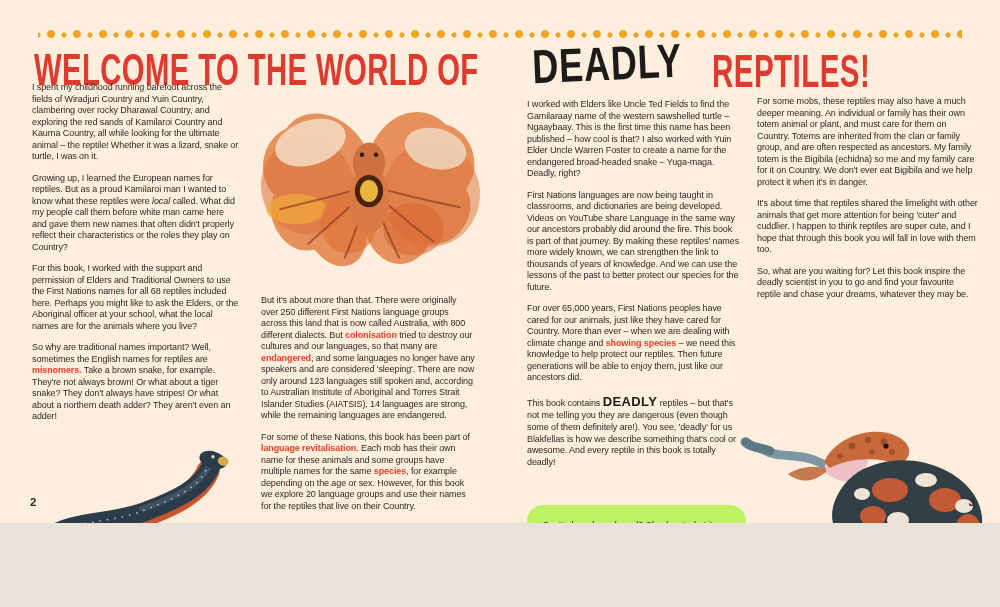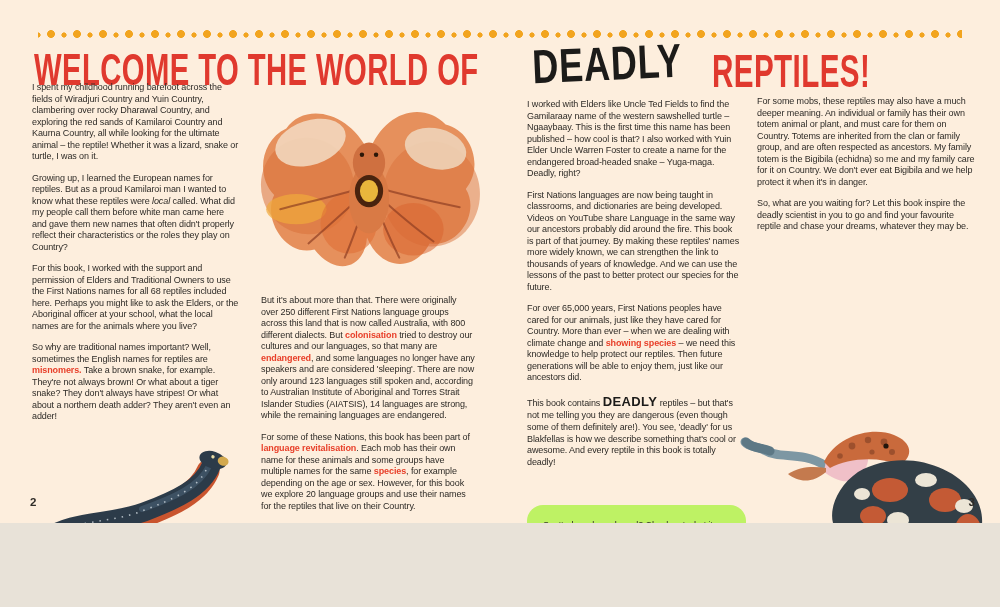--- a/index.html
+++ b/index.html
@@ -142,20 +142,21 @@
     <div class="title-deadly">DEADLY</div>
     <div class="title-reptiles">REPTILES!</div>
     <div class="col" id="rcol1">
         <p>I worked with Elders like Uncle Ted Fields to find the Gamilaraay name of the western sawshelled turtle – Ngaaybaay. This is the first time this name has been published – how cool is that? I also worked with Yuin Elder Uncle Warren Foster to create a name for the endangered broad-headed snake – Yuga-maga. Deadly, right?</p>
         <p>First Nations languages are now being taught in classrooms, and dictionaries are being developed. Videos on YouTube share Language in the same way our ancestors probably did around the fire. This book is part of that journey. By making these reptiles' names more widely known, we can strengthen the link to thousands of years of knowledge. And we can use the lessons of the past to better protect our species for the future.</p>
         <p>For over 65,000 years, First Nations peoples have cared for our animals, just like they have cared for Country. More than ever – when we are dealing with climate change and <span class="seg-red">showing species</span> – we need this knowledge to help protect our reptiles. Then future generations will be able to enjoy them, just like our ancestors did.</p>
         <p>This book contains <span class="seg-display">DEADLY</span> reptiles – but that's not me telling you they are dangerous (even though some of them definitely are!). You see, 'deadly' for us Blakfellas is how we describe something that's cool or awesome. And every reptile in this book is totally deadly!</p>
       </div>
     <div class="col" id="rcol2">
         <p>For some mobs, these reptiles may also have a much deeper meaning. An individual or family has their own totem animal or plant, and must care for them on Country. Totems are inherited from the clan or family group, and are often respected as ancestors. My family totem is the Bigibila (echidna) so me and my family care for it on Country. We don't ever eat Bigibila and we help protect it when it's in danger.</p>
+        <p>It's about time that reptiles shared the limelight with other animals that get more attention for being 'cuter' and cuddlier. I happen to think reptiles are super cute, and I hope that through this book you will fall in love with them too.</p>
         <p>So, what are you waiting for? Let this book inspire the deadly scientist in you to go and find your favourite reptile and chase your dreams, whatever they may be.</p>
       </div>
 
     <div class="glossary-box">
         <p>Spotted a coloured word? Check out what it means in the <span class="seg-redcaps">GLOSSARY</span> at the end of the book!</p>
       </div>
 
     <svg class="illu" id="bluetongue" viewBox="0 0 250 162">
       <path d="M86,46 C60,30 40,40 24,30 C16,25 10,28 5,22" fill="none" stroke="#7d97a3" stroke-width="9" stroke-linecap="round"></path>
       <path d="M30,31 C20,27 13,29 6,22" fill="none" stroke="#5d7885" stroke-width="9" stroke-linecap="round"></path>

